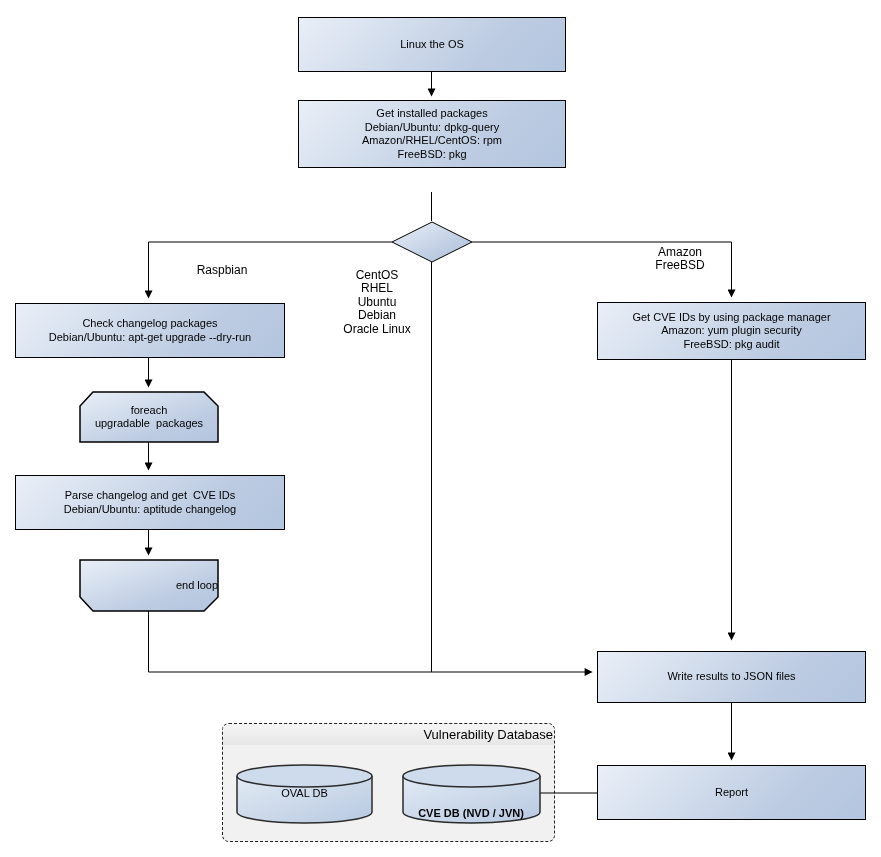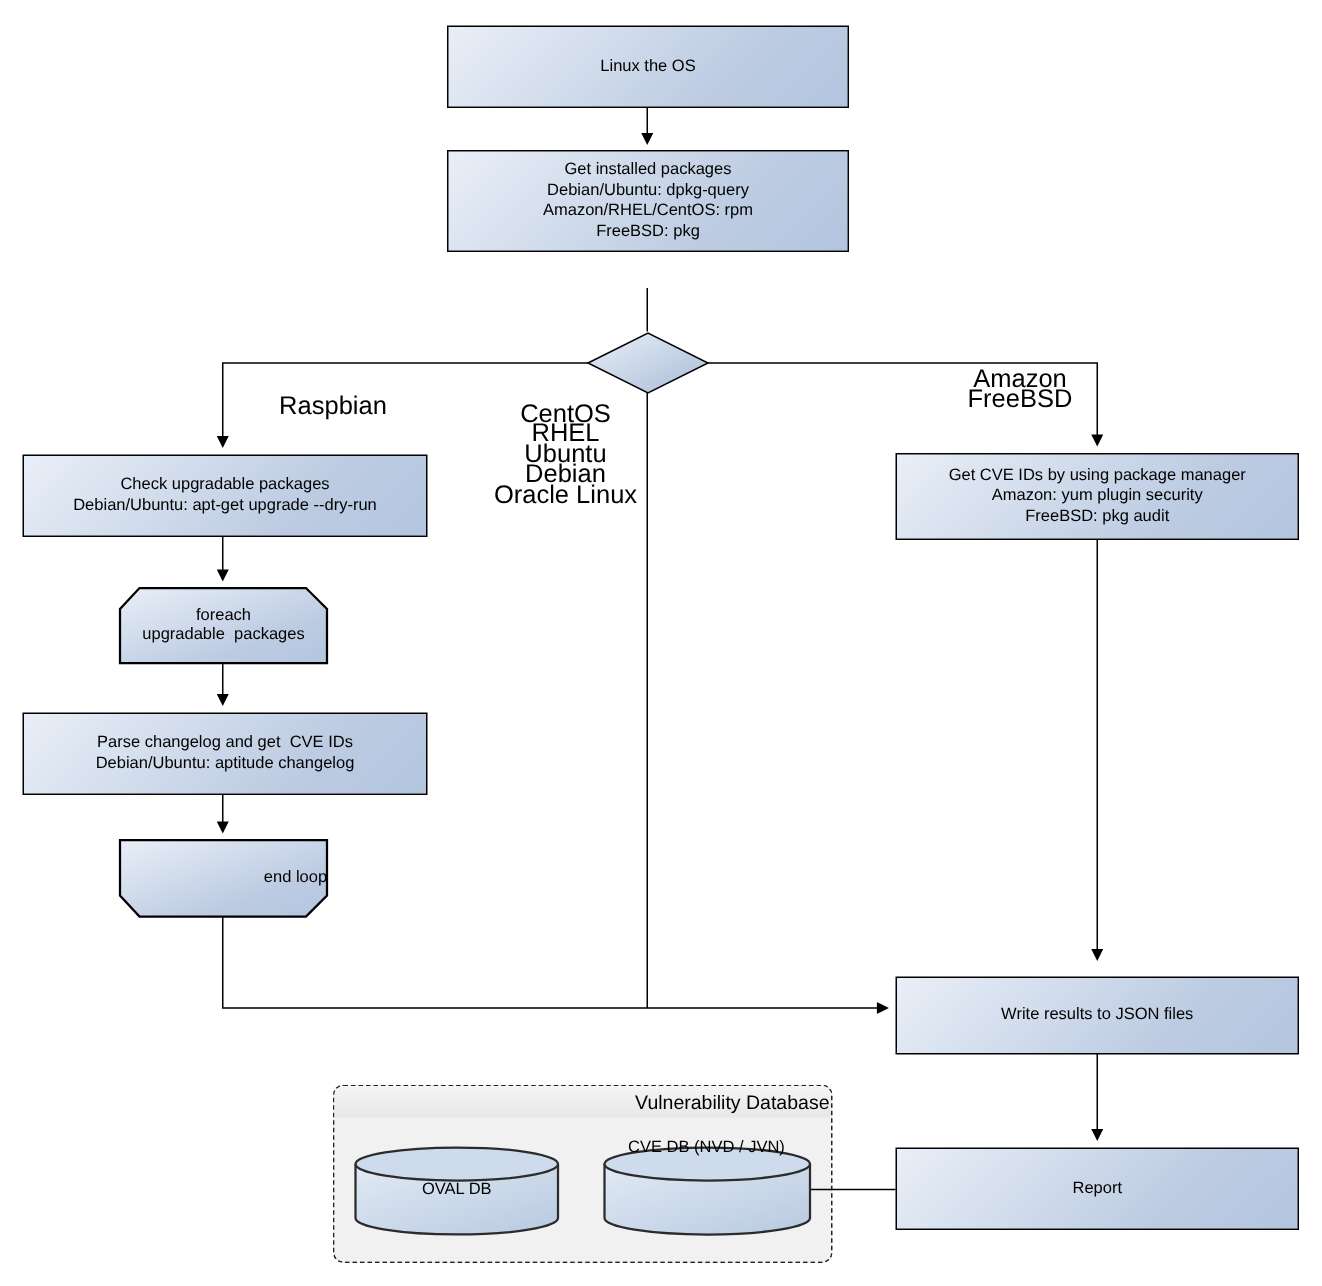--- a/index.html
+++ b/index.html
@@ -17,21 +17,21 @@
     text-align:center; font-size:11px; line-height:13.5px;
     white-space:pre-wrap;
   }
   .shape-label {
     position:absolute; z-index:4;
     display:flex; align-items:center; justify-content:center;
     text-align:center; font-size:11px; line-height:13.5px;
     white-space:pre-wrap; pointer-events:none;
   }
   .edge-label {
-    position:absolute; z-index:4; font-size:17px; line-height:13.4px;
+    position:absolute; z-index:4; font-size:12px; line-height:13.4px;
     text-align:center; white-space:pre-wrap;
   }
   .group {
     position:absolute; z-index:1; box-sizing:border-box;
     left:222px; top:723px; width:333px; height:119px;
     background:#f1f1f1; border:1.6px dashed #222; border-radius:7px;
   }
   .group-header {
     height:21px; background:linear-gradient(180deg,#f5f5f5,#e7e7e7);
     border-radius:6px 6px 0 0;
@@ -96,42 +96,42 @@
     </g>
   </svg>
 
   <div class="node" style="left:298px; top:17px; width:268px; height:55px;">Linux the OS</div>
 
   <div class="node" style="left:298px; top:100px; width:268px; height:68px;">Get installed packages
 Debian/Ubuntu: dpkg-query
 Amazon/RHEL/CentOS: rpm
 FreeBSD: pkg</div>
 
-  <div class="node" style="left:15px; top:303px; width:270px; height:55px;">Check upgradable packages
+  <div class="node" style="left:15px; top:303px; width:270px; height:55px;">Check changelog packages
 Debian/Ubuntu: apt-get upgrade --dry-run</div>
 
   <div class="node" style="left:15px; top:475px; width:270px; height:55px;">Parse changelog and get  CVE IDs
 Debian/Ubuntu: aptitude changelog</div>
 
   <div class="node" style="left:597px; top:302px; width:269px; height:58px;">Get CVE IDs by using package manager
 Amazon: yum plugin security
 FreeBSD: pkg audit</div>
 
   <div class="node" style="left:597px; top:651px; width:269px; height:52px;">Write results to JSON files</div>
 
   <div class="node" style="left:597px; top:765px; width:269px; height:55px;">Report</div>
 
   <div class="shape-label" style="left:80px; top:392px; width:138px; height:50px;">foreach
 upgradable  packages</div>
 
   <div class="shape-label" style="left:80px; top:560px; width:138px; height:51px;padding-left:48px;">end loop</div>
 
   <div class="shape-label" style="left:237px; top:784px; width:135px; height:20px;">OVAL DB</div>
 
-  <div class="shape-label" style="left:397px; top:756px; width:148px; height:20px;">CVE DB (NVD / JVN)</div>
+  <div class="shape-label" style="left:397px; top:804px; width:148px; height:20px;font-weight:bold;">CVE DB (NVD / JVN)</div>
 
   <div class="edge-label" style="left:172px; top:264px; width:100px;">Raspbian</div>
 
   <div class="edge-label" style="left:327px; top:269px; width:100px;">CentOS
 RHEL
 Ubuntu
 Debian
 Oracle Linux</div>
 
   <div class="edge-label" style="left:630px; top:246px; width:100px;">Amazon

